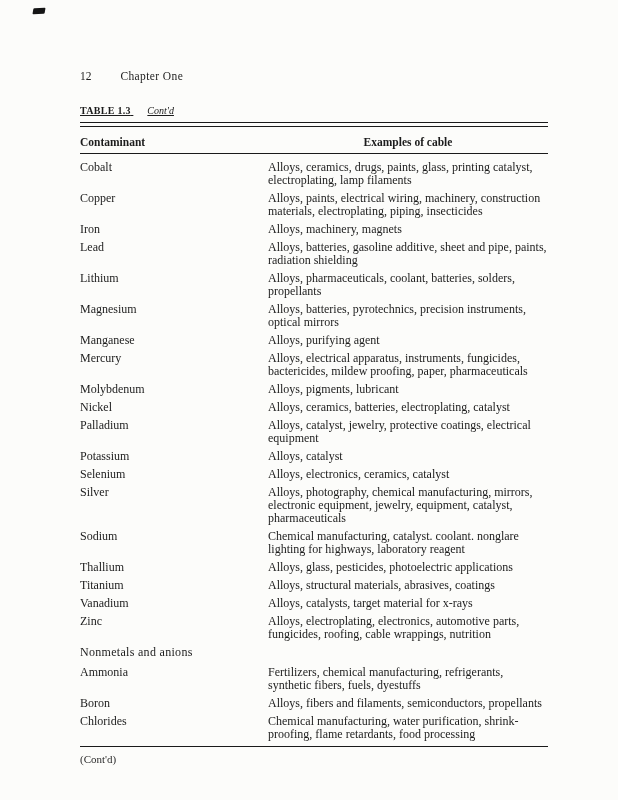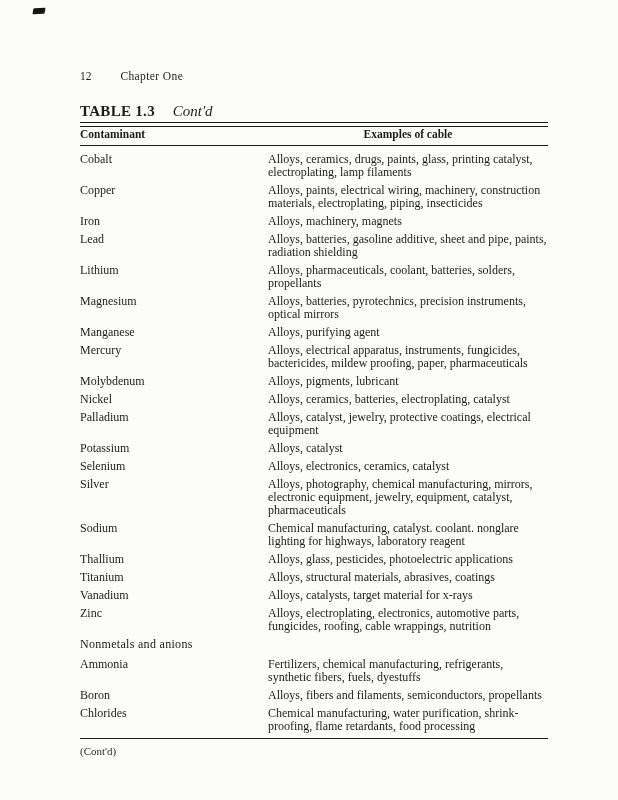--- a/index.html
+++ b/index.html
@@ -37,34 +37,35 @@
   .running-head {
     font-size: 11.5px;
     line-height: 13px;
     margin-bottom: 21px;
   }
   .running-head .chap {
     margin-left: 26px;
     letter-spacing: 0.4px;
   }
   .table-caption {
-    font-size: 15px;
+    font-size: 10px;
     line-height: 14px;
+    text-decoration: underline;
   }
   .table-caption .tlabel { font-weight: bold; letter-spacing: 0.3px; }
   .table-caption .tcont { font-style: italic; margin-left: 14px; }
   .rule-double {
     margin-top: 4px;
     height: 3px;
     border-top: 1.6px solid #1a1a1a;
     border-bottom: 1px solid #1a1a1a;
   }
   .thead {
     display: flex;
-    margin-top: 0;
+    margin-top: 8px;
     font-weight: bold;
     font-size: 11.5px;
     line-height: 14px;
   }
   .rule-single {
     margin-top: 4px;
     border-top: 1.2px solid #1a1a1a;
     height: 0;
   }
   .tbody { margin-top: 7px; }

